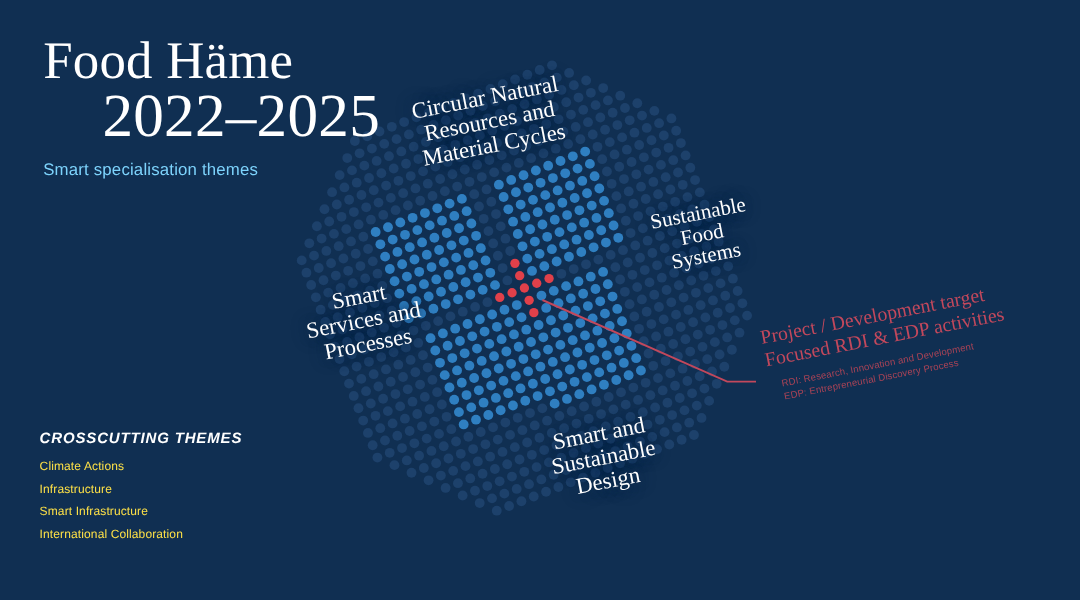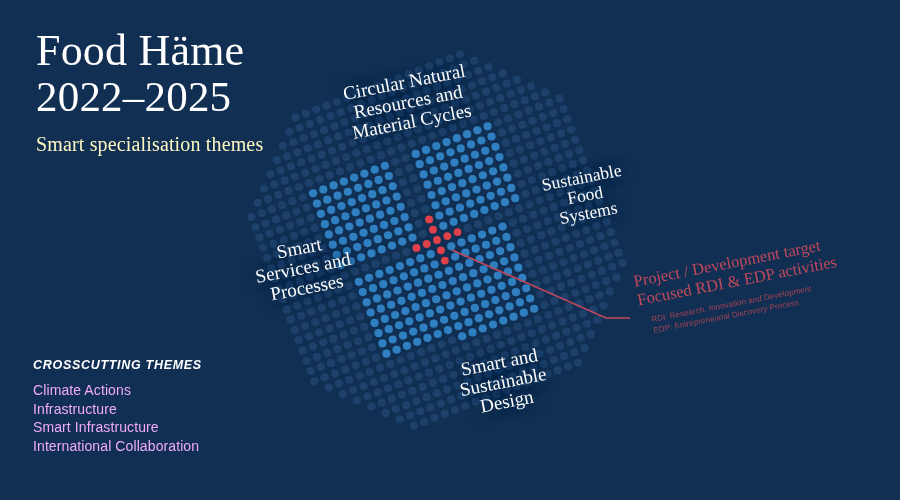--- a/index.html
+++ b/index.html
@@ -25,47 +25,47 @@
     width: 330px;
   }
   #title-line-1, #title-line-2 {
     font-family: "Liberation Serif", serif;
     color: #ffffff;
     font-size: 44px;
     line-height: 46px;
     letter-spacing: 0.2px;
     white-space: nowrap;
   }
-  #title-line-2 { font-size: 43px; }
+  #title-line-2 { font-size: 51px; text-align: center; }
   #subtitle {
     margin-top: 13px;
-    font-family: Liberation Serif, serif;
-    color: #fef9c3;
-    font-size: 20px;
+    font-family: Liberation Sans, sans-serif;
+    color: #7dd3fc;
+    font-size: 14px;
     letter-spacing: 0.15px;
   }
 
   
   #crosscutting {
     position: absolute;
     left: 33px;
     top: 358px;
     width: 300px;
   }
   #crosscutting-heading {
     color: #ffffff;
     font-size: 12.5px;
     font-weight: bold;
     letter-spacing: 0.7px;
     margin-bottom: 9px;
     font-style: italic;
   }
   .cc-item {
-    color: #f0abfc;
-    font-size: 14px;
+    color: #fde047;
+    font-size: 10px;
     line-height: 18.5px;
     letter-spacing: 0.1px;
   }
 
   
   #dot-graphic {
     position: absolute;
     left: 0;
     top: 0;
     width: 900px;

